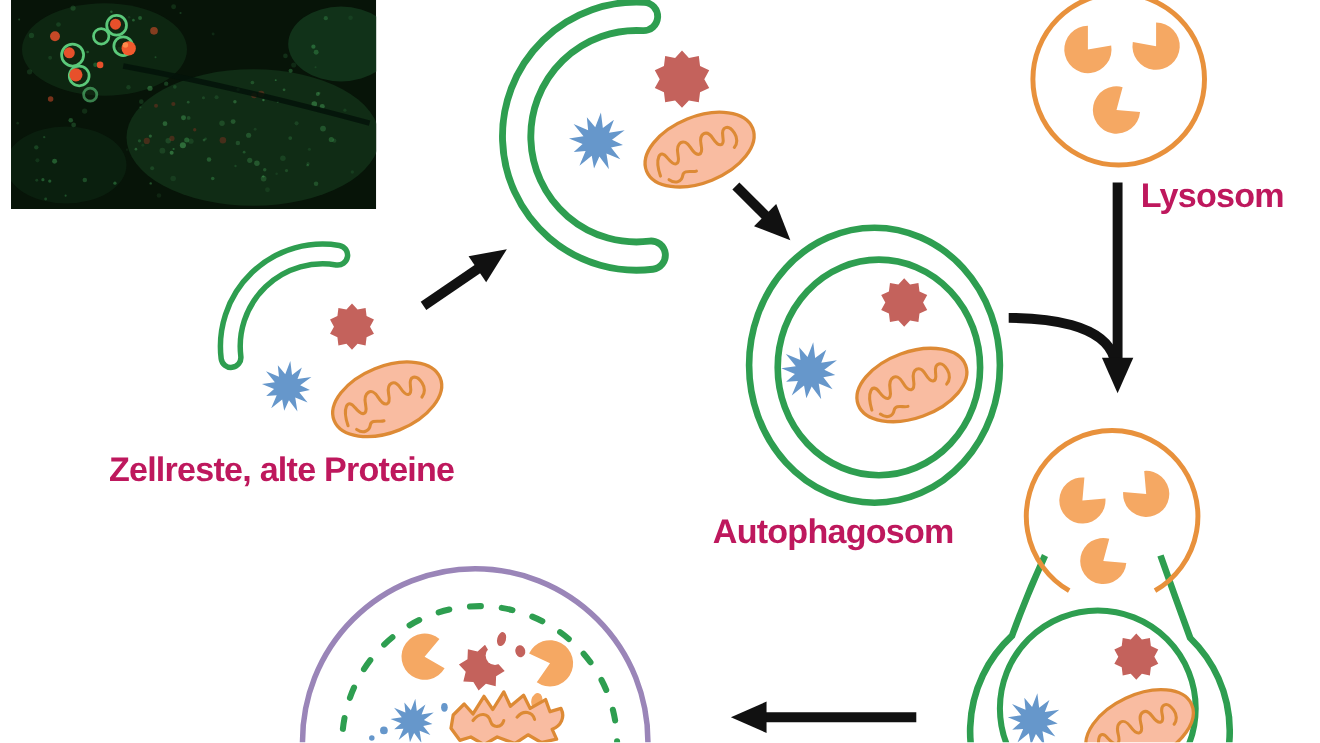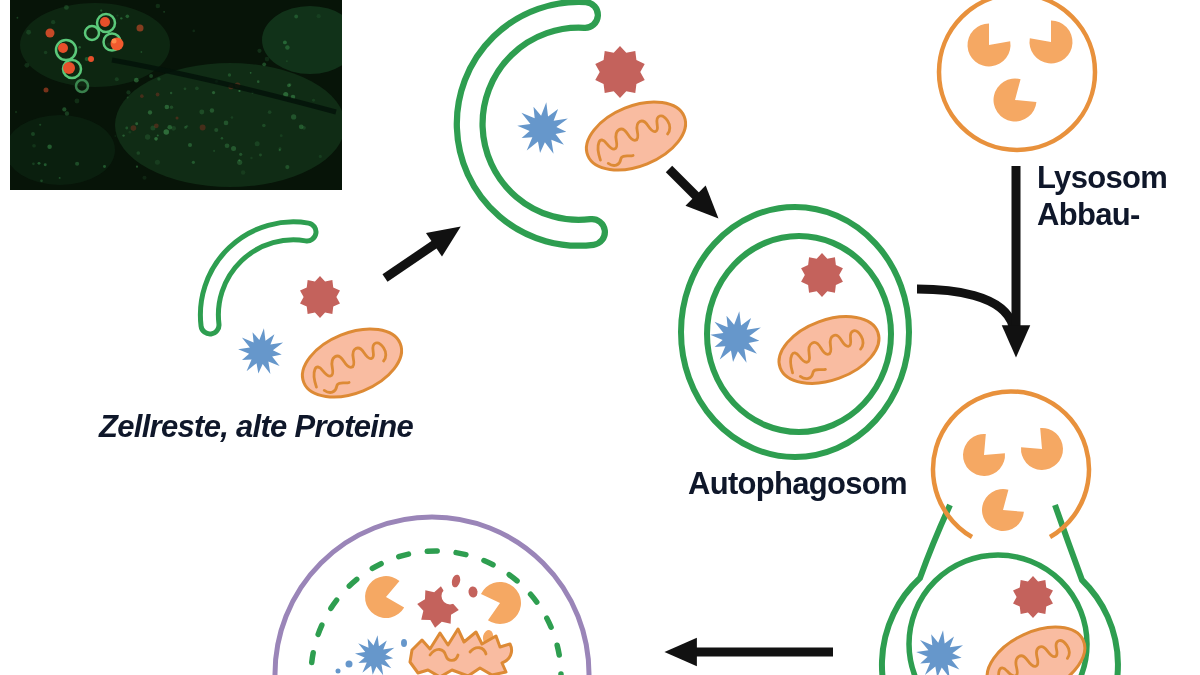--- a/index.html
+++ b/index.html
@@ -1,20 +1,20 @@
 <!DOCTYPE html>
 <html style="--membrane-green: #2E9E50; --lysosome-orange: #E8913C; --enzyme-orange: #F5A863; --mito-fill: #F9BCA1; --mito-outline: #DD8A35; --protein-red: #C4625C; --protein-blue: #6697CB; --autolysosome-purple: #9A85B8; --arrow-black: #111111;"><head>
 <meta charset="utf-8">
 <style>
   html,body{margin:0;padding:0;background:#fff;}
   .canvas{position:relative;width:1200px;height:675px;overflow:hidden;background:#fff;
           font-family:"Liberation Sans",sans-serif;}
   .art{position:absolute;left:0;top:0;width:1200px;height:675px;}
   .label{position:absolute;font-weight:700;font-size:31px;line-height:1.15;
-         letter-spacing:-0.7px;color:#0f172a;white-space:nowrap;}
+         letter-spacing:-0.7px;color:#be185d;white-space:nowrap;}
   .lyso-label{line-height:36.5px;}
   
   .band-g{stroke:var(--membrane-green);fill:none;stroke-linecap:round;}
   .band-w{stroke:#fff;fill:none;stroke-linecap:round;}
   .memb{stroke:var(--membrane-green);fill:#fff;}
   .memb-nf{stroke:var(--membrane-green);fill:none;}
   .lyso{stroke:var(--lysosome-orange);fill:#fff;}
   .lyso-nf{stroke:var(--lysosome-orange);fill:none;}
   .enz{fill:var(--enzyme-orange);}
   .red{fill:var(--protein-red);}
@@ -279,22 +279,21 @@
     </g>
     <g>
       <path class="mitob" stroke-width="2.5" stroke-linejoin="round" d="M 412 650 L 422 640 L 430 649 L 440 633 L 448 645 L 458 629 L 464 642 L 476 632 L 482 644 L 496 636 L 500 647 L 510 644 C 514 652 510 660 502 663 L 506 672 L 492 675 L 480 668 L 468 676 L 452 670 L 440 677 L 428 670 L 418 673 L 410 662 Z"></path>
       <path class="mitol" d="M 430 655 C 436 647 444 648 446 656 C 448 662 456 662 458 655"></path>
       <path class="mitol" d="M 470 652 C 476 645 484 647 486 654"></path>
     </g>
   </g>
 </svg>
 
 
-<div class="label" style="left:99px;top:409px;font-style:italic;">Zellreste, alte Proteine</div>
-
-<div class="label" style="left:648px;top:466px;margin-left:40px;">Autophagosom</div>
+<div class="label" style="left:99px;top:409px;">Zellreste, alte Proteine</div>
+
+<div class="label" style="left:648px;top:466px;">Autophagosom</div>
 
 <div class="label lyso-label" style="left:1037px;top:160px;">
   <div>Lysosom</div>
-  <div>Abbau-</div>
 </div>
 
 </div>
 
 </body></html>

